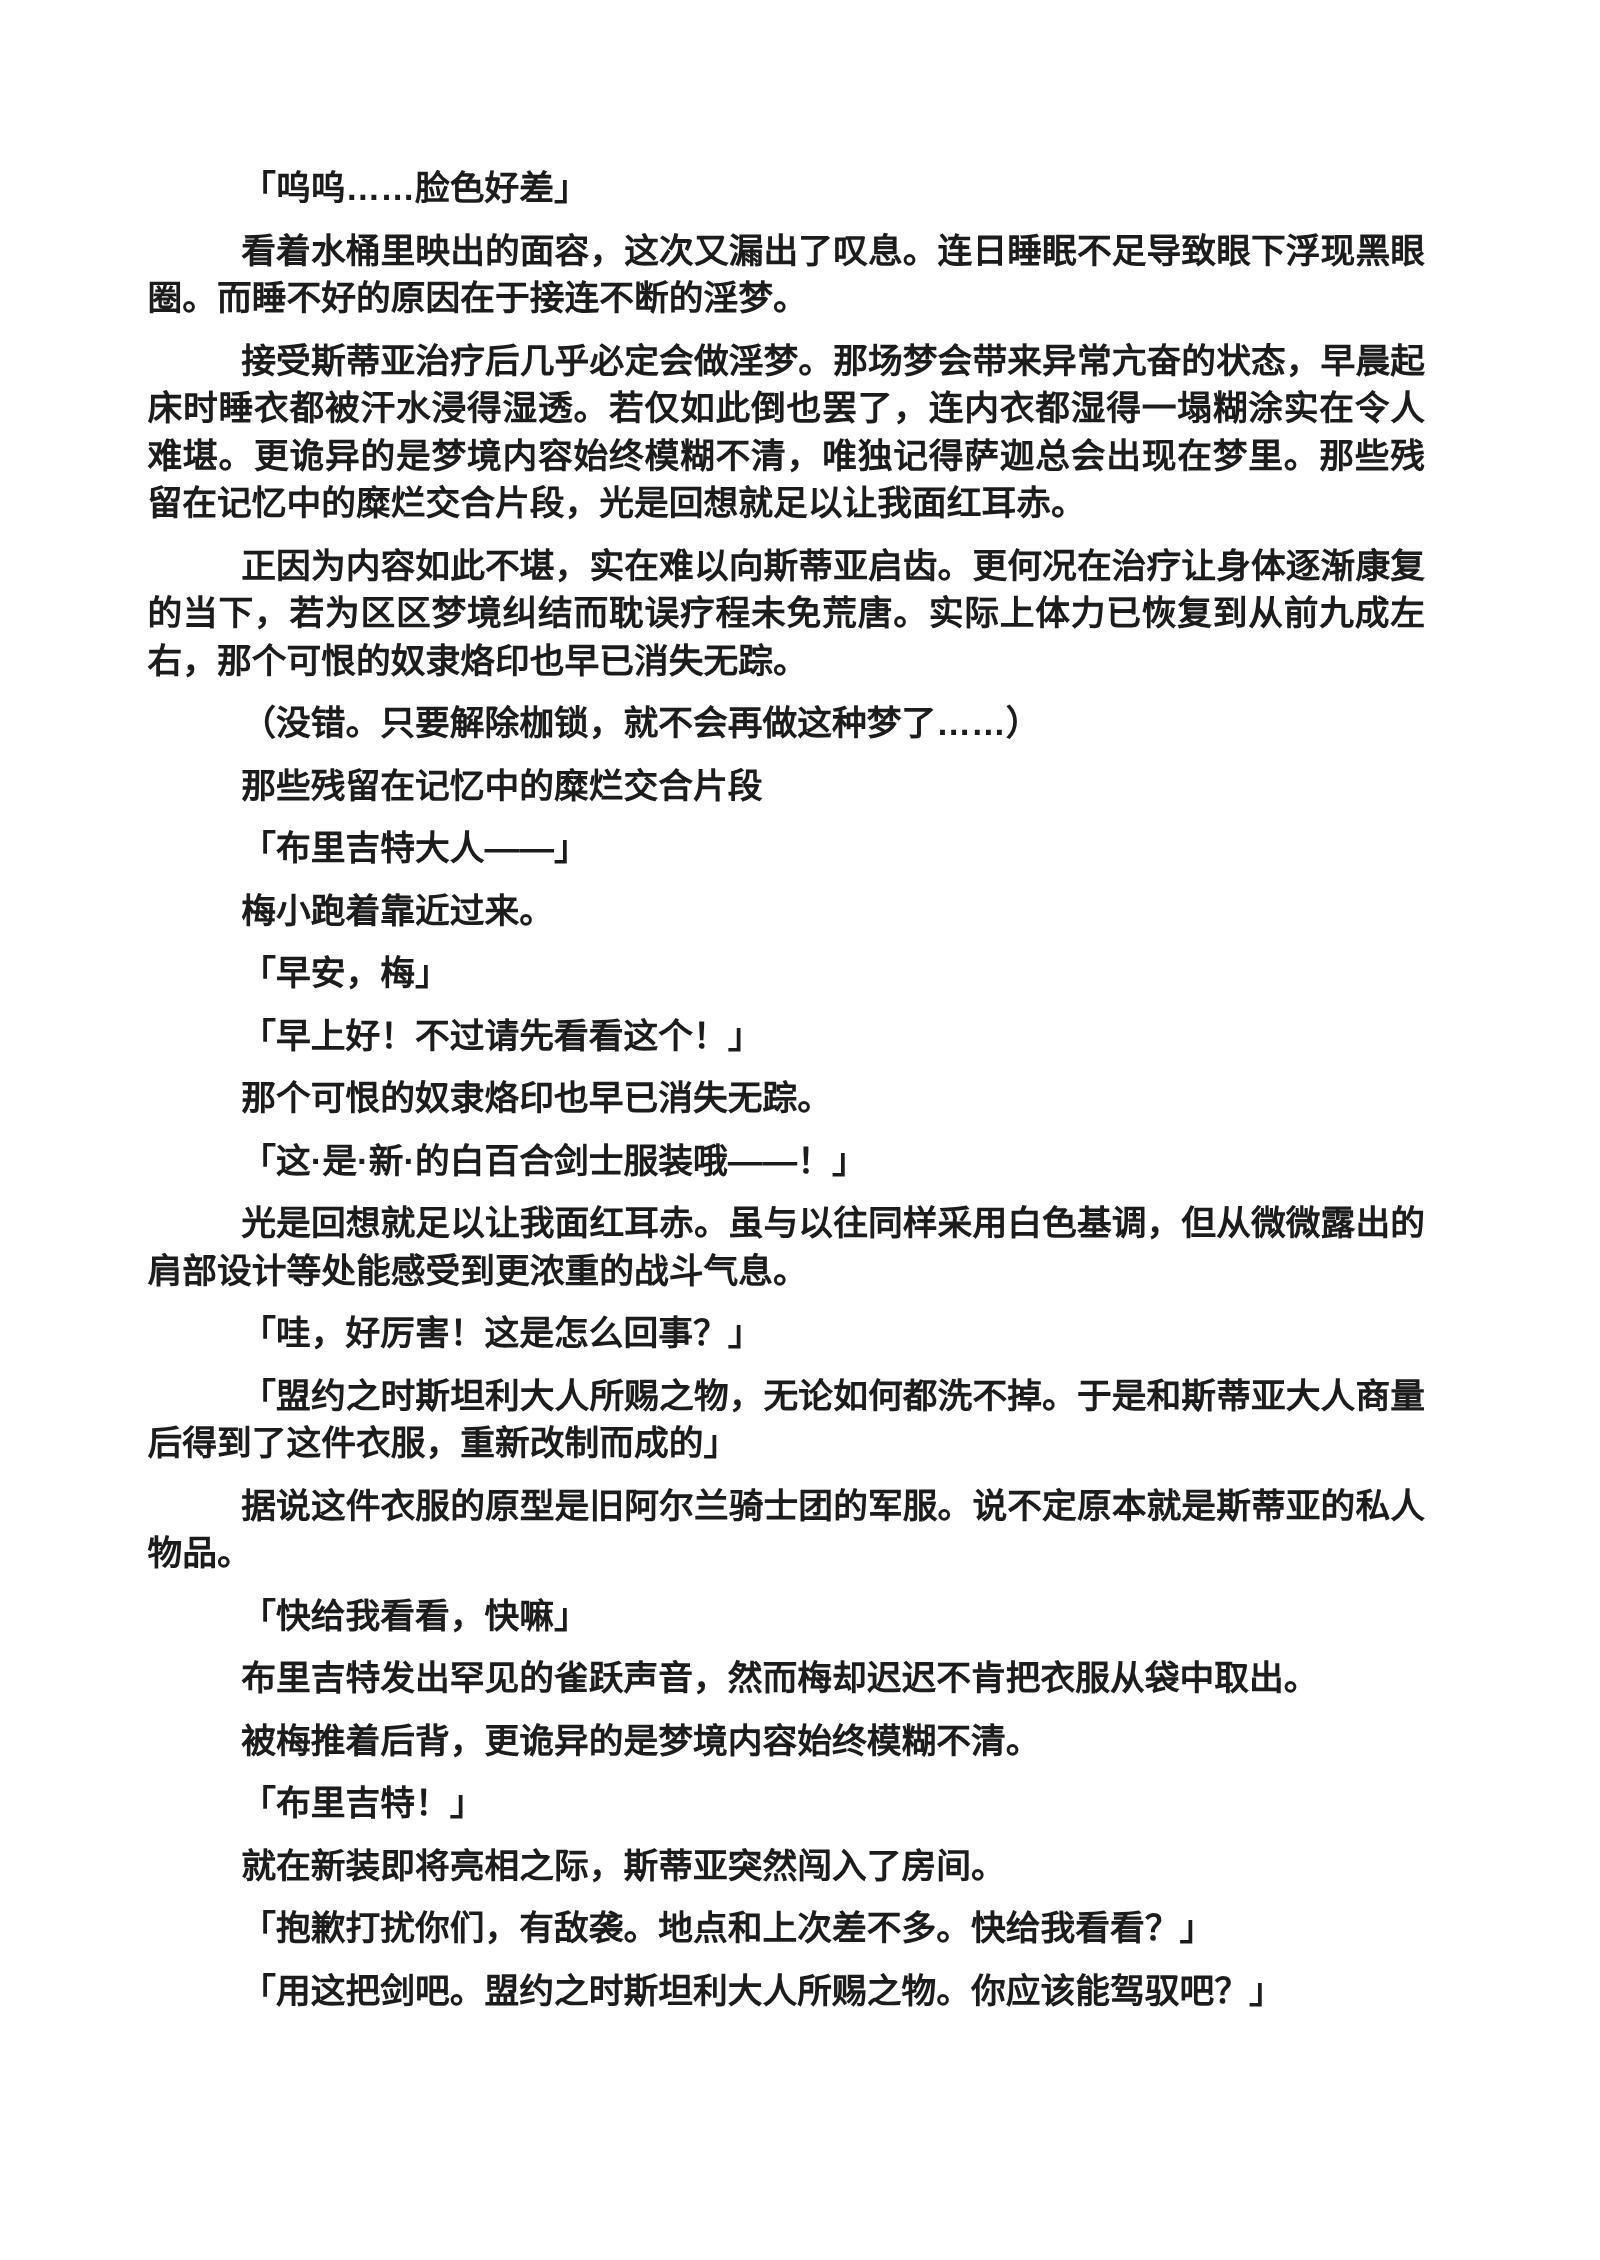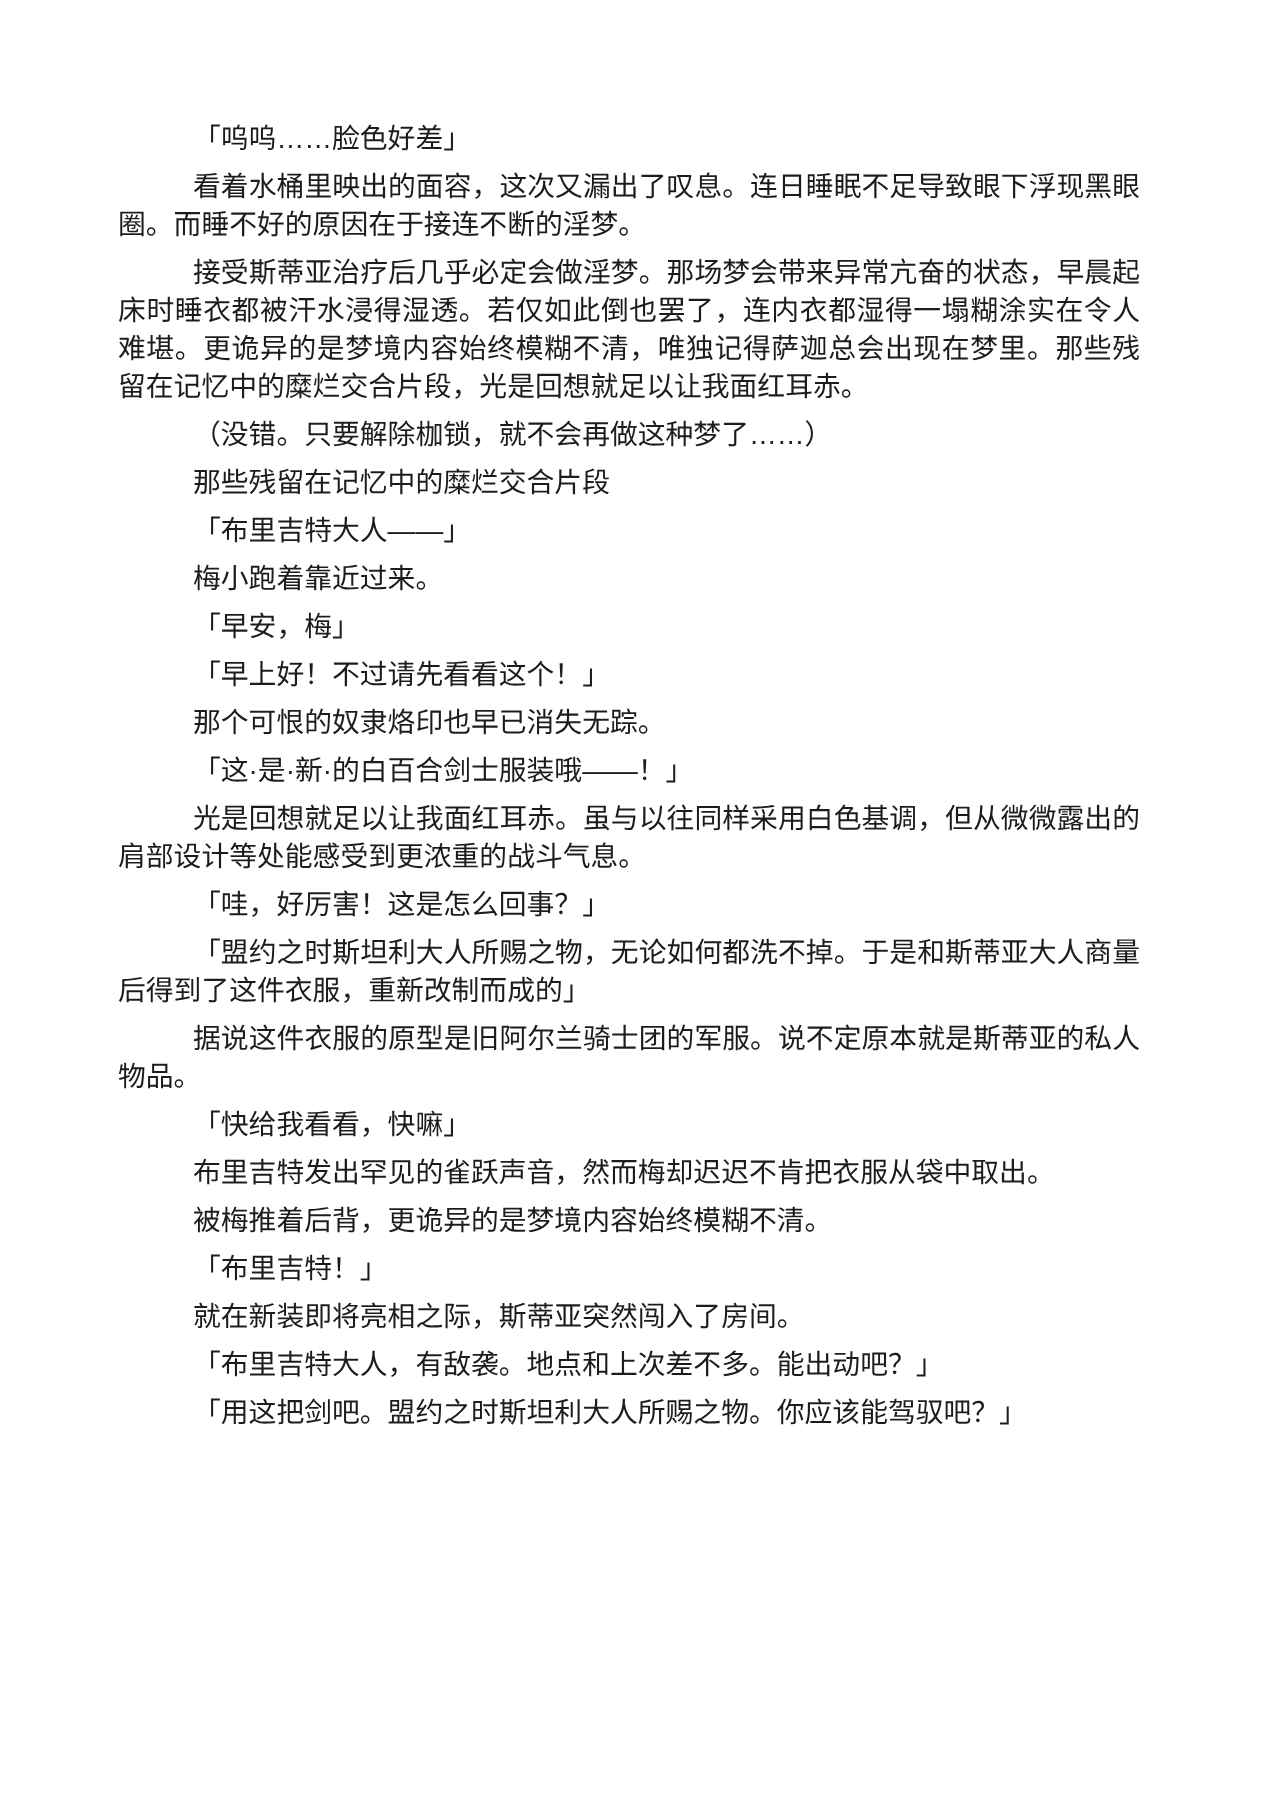--- a/index.html
+++ b/index.html
@@ -13,52 +13,53 @@
     color: #1c1c1c;
     font-family: "Liberation Sans", sans-serif;
     overflow: hidden;
   }
   .doc {
     box-sizing: content-box;
     width: 1022px;
     padding: 120px 138px 0 118px;
   }
   .para {
-    margin: 0 0 10px 0;
+    margin: 12px 0 10px 0;
     font-size: 27.8px;
     line-height: 38px;
-    font-weight: 400;
+    font-weight: 700;
     text-indent: 75px;
     text-align: justify;
     letter-spacing: 0;
     line-break: strict;
     overflow-wrap: break-word;
   }
 </style>
 </head>
 <body style="background: rgb(255, 255, 255); color: rgb(28, 28, 28);">
 
 <main class="doc">
   <div id="text-body">
       <p class="para">「呜呜……脸色好差」</p>
       <p class="para">看着水桶里映出的面容，这次又漏出了叹息。连日睡眠不足导致眼下浮现黑眼圈。而睡不好的原因在于接连不断的淫梦。</p>
       <p class="para">接受斯蒂亚治疗后几乎必定会做淫梦。那场梦会带来异常亢奋的状态，早晨起床时睡衣都被汗水浸得湿透。若仅如此倒也罢了，连内衣都湿得一塌糊涂实在令人难堪。更诡异的是梦境内容始终模糊不清，唯独记得萨迦总会出现在梦里。那些残留在记忆中的糜烂交合片段，光是回想就足以让我面红耳赤。</p>
+      <p class="para">正因为内容如此不堪，实在难以向斯蒂亚启齿。更何况在治疗让身体逐渐康复的当下，若为区区梦境纠结而耽误疗程未免荒唐。实际上体力已恢复到从前九成左右，那个可恨的奴隶烙印也早已消失无踪。</p>
       <p class="para">（没错。只要解除枷锁，就不会再做这种梦了……）</p>
       <p class="para">那些残留在记忆中的糜烂交合片段</p>
       <p class="para">「布里吉特大人——」</p>
       <p class="para">梅小跑着靠近过来。</p>
       <p class="para">「早安，梅」</p>
       <p class="para">「早上好！不过请先看看这个！」</p>
       <p class="para">那个可恨的奴隶烙印也早已消失无踪。</p>
       <p class="para">「这·是·新·的白百合剑士服装哦——！」</p>
       <p class="para">光是回想就足以让我面红耳赤。虽与以往同样采用白色基调，但从微微露出的肩部设计等处能感受到更浓重的战斗气息。</p>
       <p class="para">「哇，好厉害！这是怎么回事？」</p>
       <p class="para">「盟约之时斯坦利大人所赐之物，无论如何都洗不掉。于是和斯蒂亚大人商量后得到了这件衣服，重新改制而成的」</p>
       <p class="para">据说这件衣服的原型是旧阿尔兰骑士团的军服。说不定原本就是斯蒂亚的私人物品。</p>
       <p class="para">「快给我看看，快嘛」</p>
       <p class="para">布里吉特发出罕见的雀跃声音，然而梅却迟迟不肯把衣服从袋中取出。</p>
       <p class="para">被梅推着后背，更诡异的是梦境内容始终模糊不清。</p>
       <p class="para">「布里吉特！」</p>
       <p class="para">就在新装即将亮相之际，斯蒂亚突然闯入了房间。</p>
-      <p class="para">「布里吉特大人，有敌袭。地点和上次差不多。能出动吧？」</p>
+      <p class="para">「抱歉打扰你们，有敌袭。地点和上次差不多。快给我看看？」</p>
       <p class="para">「用这把剑吧。盟约之时斯坦利大人所赐之物。你应该能驾驭吧？」</p>
     </div>
 </main>
 
 </body></html>

